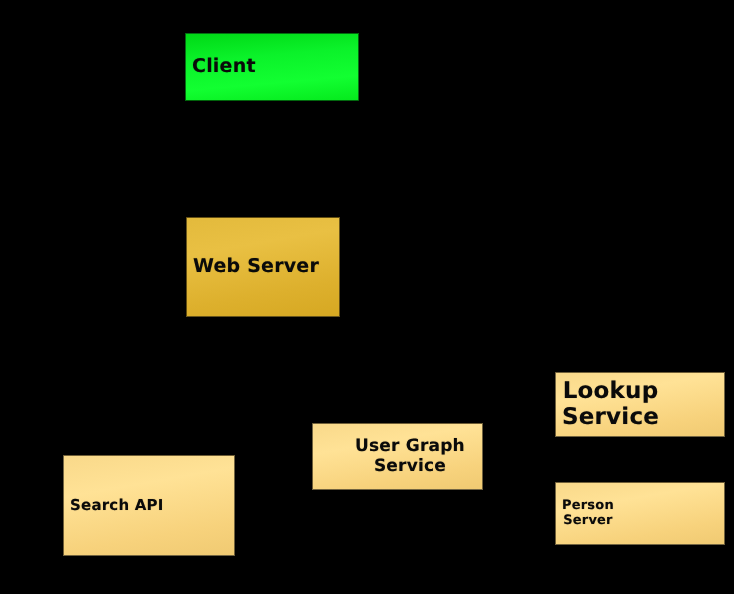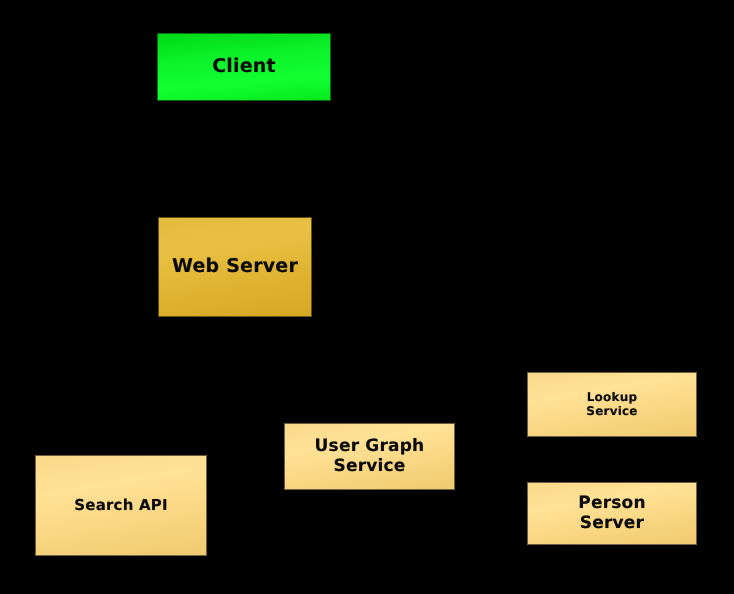--- a/index.html
+++ b/index.html
@@ -17,33 +17,34 @@
   #diagram-canvas {
     position: relative;
     width: 734px;
     height: 594px;
     background: #000000;
   }
   .node {
     position: absolute;
     display: flex;
     align-items: center;
-    justify-content: center;
+    justify-content: flex-start;
     text-align: center;
     box-sizing: border-box;
     color: #0a0a0a;
     font-family: "DejaVu Sans", sans-serif;
     font-weight: bold;
     line-height: 1.12;
     letter-spacing: 0.2px;
     border: 1px solid rgba(0,0,0,0.55);
     box-shadow:
       5px 5px 0px rgba(0,0,0,0.95),
       7px 7px 5px rgba(0,0,0,0.85);
     text-rendering: geometricPrecision;
+    margin-left: 28px;
   }
   .node .node-label {
     display: block;
     white-space: pre-line;
     padding: 0 6px;
     text-shadow: 0 0 1px rgba(0,0,0,0.35);
   }
 
   
   #node-client {
@@ -76,40 +77,41 @@
   }
 
   
   #node-user-graph-service {
     left: 284px;
     top: 423px;
     width: 171px;
     height: 67px;
     background: linear-gradient(170deg, #f9d98a 0%, #ffe296 32%, #f7d27c 75%, #f0ca72 100%);
     font-size: 17px;
+    padding-left: 36px;
   }
 
   
   #node-lookup-service {
     left: 527px;
     top: 372px;
     width: 170px;
     height: 65px;
     background: linear-gradient(170deg, #f9d98a 0%, #ffe296 32%, #f7d27c 75%, #f0ca72 100%);
-    font-size: 12px;
+    font-size: 23px;
   }
 
   
   #node-person-server {
     left: 527px;
     top: 482px;
     width: 170px;
     height: 63px;
     background: linear-gradient(170deg, #f9d98a 0%, #ffe296 32%, #f7d27c 75%, #f0ca72 100%);
-    font-size: 17px;
+    font-size: 13px;
   }
 
   
   #connector-layer {
     position: absolute;
     left: 0;
     top: 0;
     width: 734px;
     height: 594px;
     pointer-events: none;

